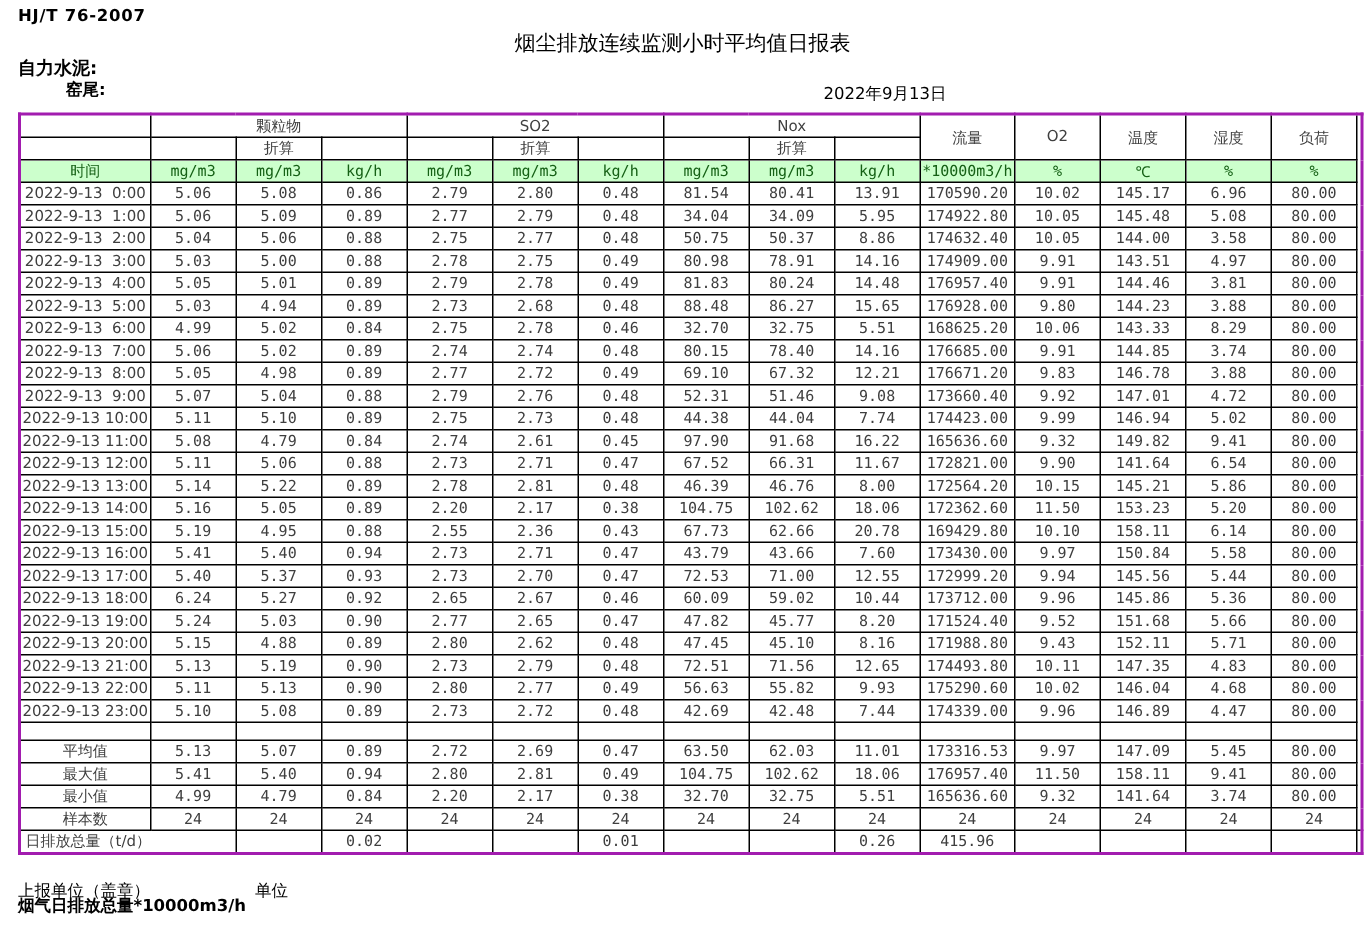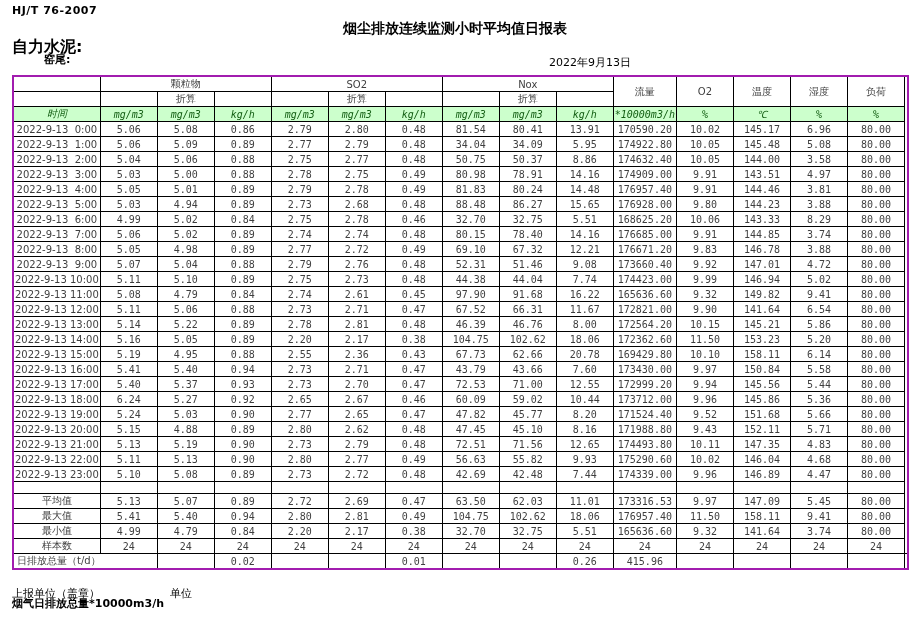--- a/index.html
+++ b/index.html
@@ -2,22 +2,22 @@
 <html style="--green-bg: #ccffcc; --green-text: #156015;"><head>
 <meta charset="utf-8">
 <style>
   html,body{margin:0;padding:0;}
   body{
     width:910px;height:629px;background:#ffffff;position:relative;
     font-family:"DejaVu Sans", sans-serif;color:#000;
   }
   .abs{position:absolute;}
   .std{left:12px;top:4px;font-size:11px;font-weight:bold;letter-spacing:.5px;}
-  .title{left:0;top:20px;width:910px;text-align:center;font-size:14px;font-weight:bold;}
-  .company{left:12px;top:37px;font-size:16px;font-weight:bold;}
+  .title{left:0;top:20px;width:910px;text-align:center;font-size:14px;font-weight:normal;}
+  .company{left:12px;top:37px;font-size:12px;font-weight:bold;}
   .kiln{left:12px;top:52px;font-size:11px;font-weight:bold;margin-left:32px;}
   .date{left:549px;top:55px;font-size:11px;}
   table.report{
     position:absolute;left:12px;top:75px;
     border-collapse:collapse;table-layout:fixed;
     border:2px solid #a21caf;
   }
   table.report td{
     border:1px solid #000;
     padding:0 1px;
@@ -30,21 +30,20 @@
     white-space:pre;
   }
   table.report thead td{
     font-family:"DejaVu Sans", sans-serif;
     font-size:10px;color:#000;
   }
   table.report tr.unit-row td{
     background:var(--green-bg,#ccffcc);
     color:var(--green-text,#156015);
     font-family:"DejaVu Sans Mono", monospace;
-    font-style:italic;
   }
   table.report tr.unit-row td.time-cell{font-family:"DejaVu Sans", sans-serif;}
   table.report td.lbl{font-family:"DejaVu Sans", sans-serif;color:#3f3f3f;}
   table.report td.left{text-align:left;padding-left:3px;}
   table.report tr.spacer td{height:11px;}
   .foot1{left:12px;top:596px;font-size:11px;font-weight:bold;}
   .foot2{left:12px;top:586px;font-size:11px;font-weight:normal;}
   .foot2 .unit-word{position:absolute;left:158px;top:0;white-space:nowrap;}
 </style>
 </head>

